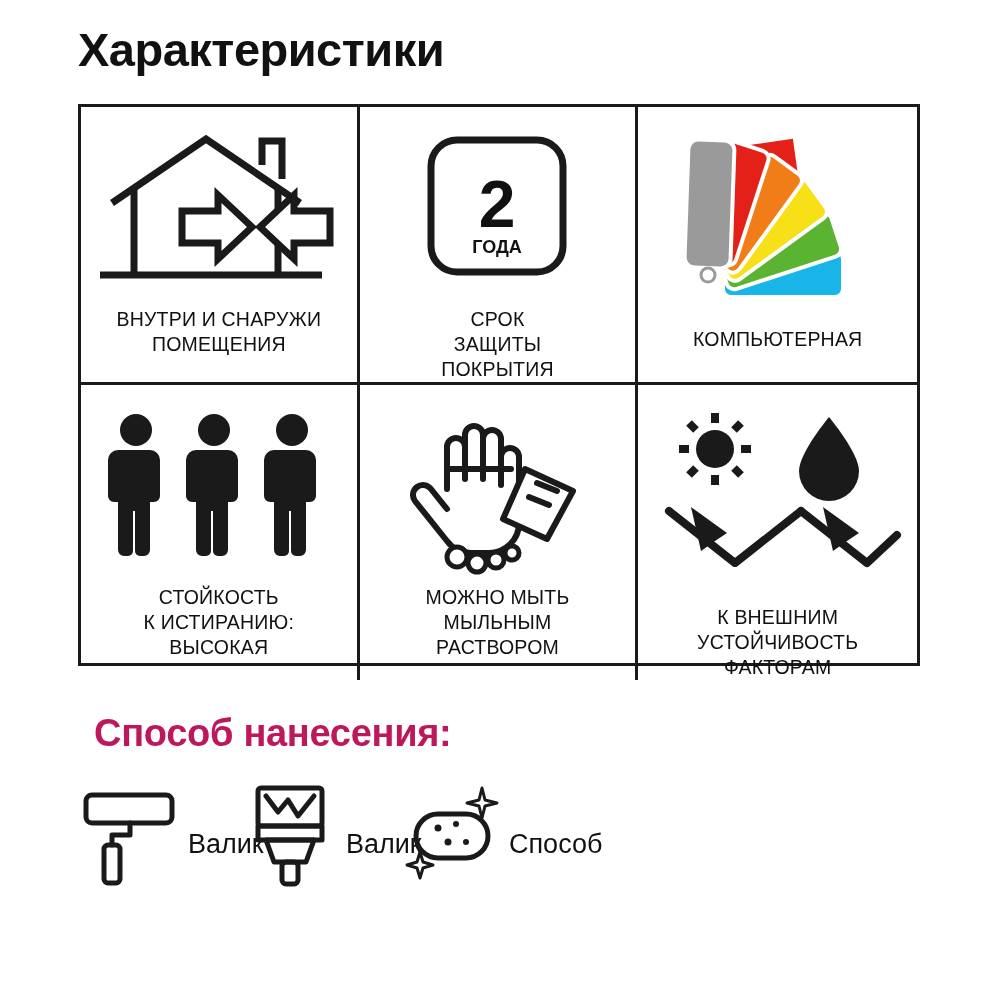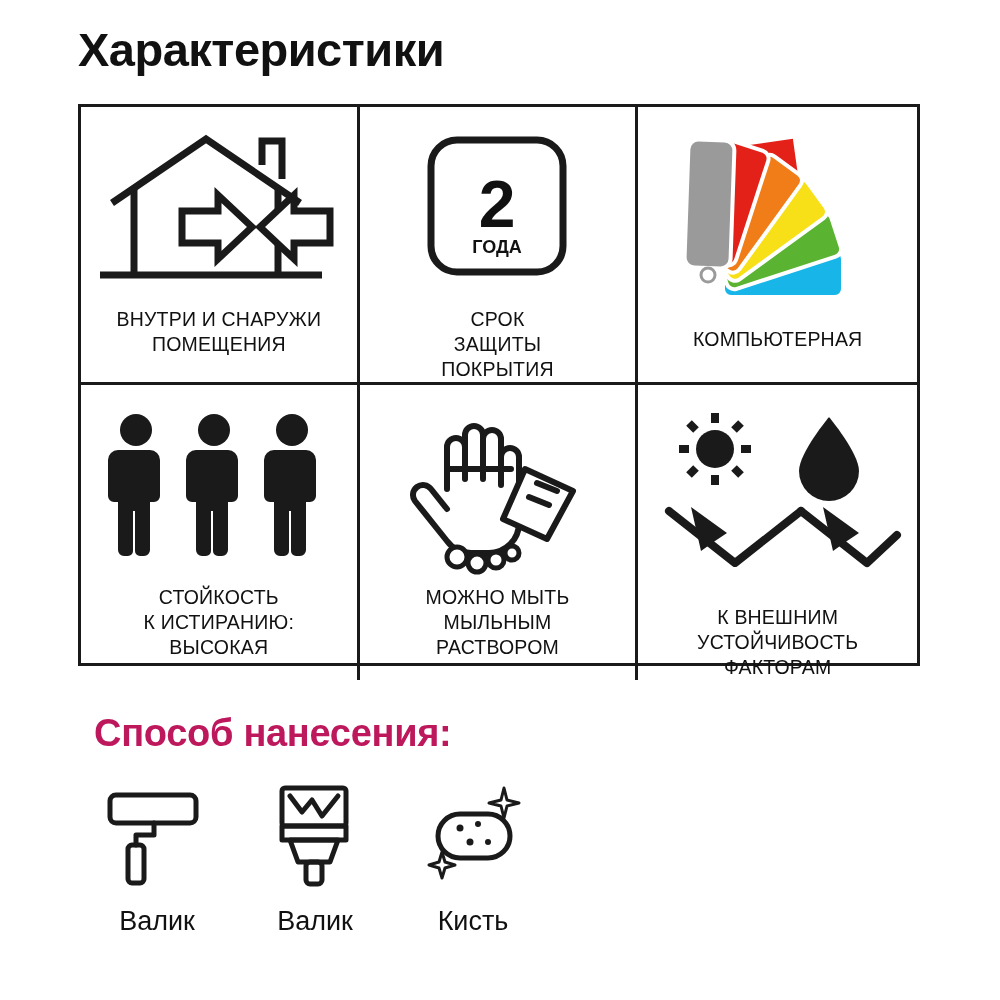--- a/index.html
+++ b/index.html
@@ -92,21 +92,21 @@
     position: absolute;
     left: 78px;
     top: 782px;
     width: 500px;
     display: flex;
     gap: 0px;
   }
   .method {
     width: 158px;
     display: flex;
-    flex-direction: column;
+    flex-direction: row;
     align-items: center;
   }
   .method .m-icon {
     height: 110px;
     display: flex;
     align-items: center;
     justify-content: center;
   }
   .method .m-label {
     margin-top: 14px;
@@ -321,18 +321,18 @@
             <path d="M22 56 a22 22 0 0 1 22 -22 h28 a22 22 0 0 1 0 44 h-28 a22 22 0 0 1 -22 -22 Z"></path>
             <circle cx="44" cy="48" r="3.5" fill="#1a1a1a" stroke="none"></circle>
             <circle cx="62" cy="44" r="3" fill="#1a1a1a" stroke="none"></circle>
             <circle cx="54" cy="62" r="3.5" fill="#1a1a1a" stroke="none"></circle>
             <circle cx="72" cy="62" r="3" fill="#1a1a1a" stroke="none"></circle>
             <path d="M88 8 L91 20 L103 23 L91 26 L88 38 L85 26 L73 23 L85 20 Z" stroke-width="3"></path>
             <path d="M26 72 L29 82 L39 85 L29 88 L26 98 L23 88 L13 85 L23 82 Z" stroke-width="3"></path>
           </g>
         </svg>
       </div>
-      <div class="m-label">Кисть</div>
+      <div class="m-label">Способ</div>
     </div>
 
   </div>
 
 </div>
 
 </body></html>

